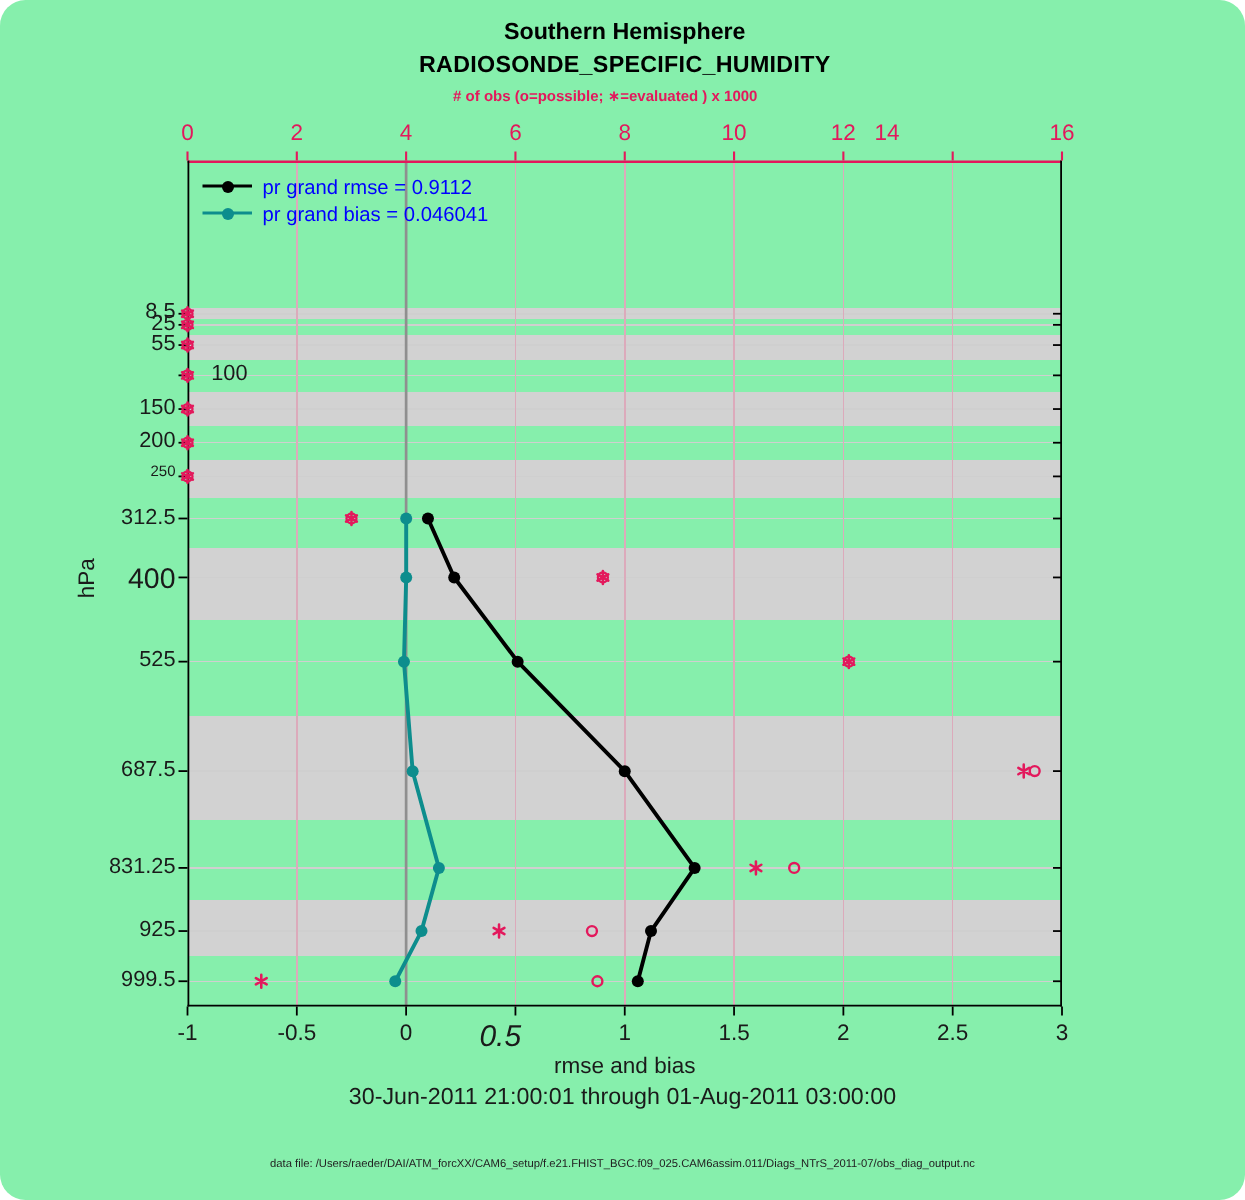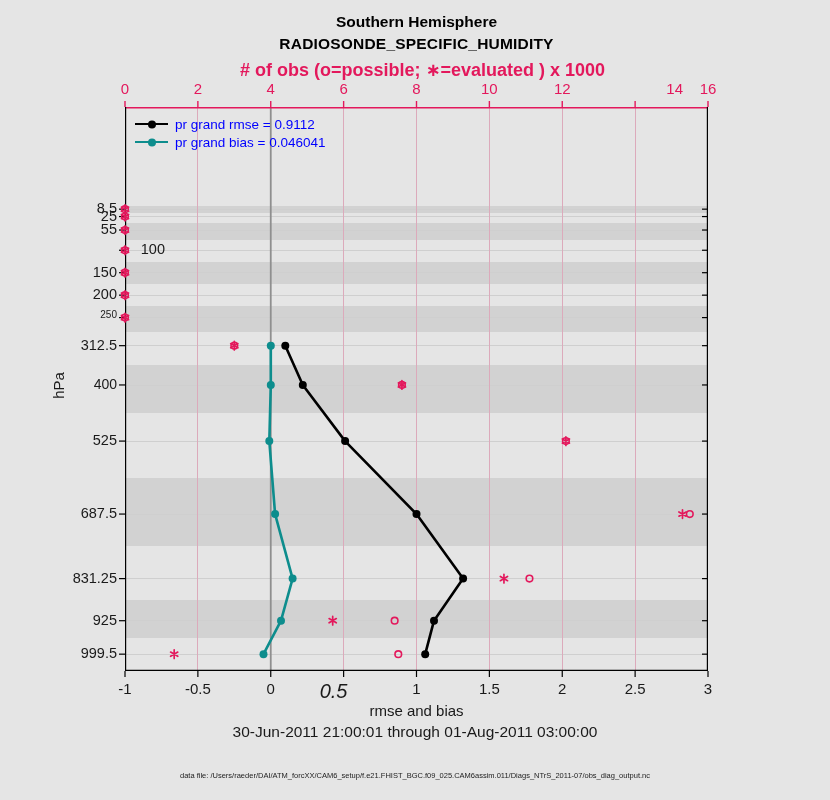--- a/index.html
+++ b/index.html
@@ -1,24 +1,24 @@
 <!DOCTYPE html>
 <html><head>
 <meta charset="utf-8">
 <style>
   * { box-sizing: border-box; margin: 0; padding: 0; }
   html,body { background:#fff; }
   body { font-family: "Liberation Sans", "DejaVu Sans", sans-serif; }
-  .fig { position:relative; width:830px; height:800px; background:#e5e5e5; overflow:hidden; }
+  .fig { position:relative; width:830px; height:800px; background:#86efac; overflow:hidden;border-radius:17px; }
   .title1, .title2 { position:absolute; left:125px; width:583px; text-align:center;
       font-weight:bold; font-size:15.5px; color:#000; }
   .title1 { top:13px; }
   .title2 { top:35px; letter-spacing:0.2px; }
-  .title3 { position:absolute; left:131px; width:583px; text-align:center; top:59px;
-      font-size:18px; font-weight:600; }
+  .title3 { position:absolute; left:112px; width:583px; text-align:center; top:59px;
+      font-size:10px; font-weight:600; }
   .plot { position:absolute; left:125px; top:107px; width:583px; height:564px; }
   .plot svg { position:absolute; left:0; top:0; overflow:visible; }
   .legend { position:absolute; left:10px; top:8px;text-align:right; }
   .legend-row { display:flex; align-items:center; height:18px; }
   .lsample { position:relative; display:inline-block; width:33px; height:0;
       border-top:2.6px solid #000; margin-right:7px; }
   .ldot { position:absolute; left:50%; top:50%; width:8px; height:8px; border-radius:50%;
       background:#000; transform:translate(-50%,-55%); }
   .ltext { font-size:13.5px; white-space:nowrap; }
   .ticklabel { position:absolute; color:#000; white-space:nowrap; }
@@ -186,38 +186,38 @@
   <div class="xlabel">rmse and bias</div>
   <div class="timespan">30-Jun-2011 21:00:01 through 01-Aug-2011 03:00:00</div>
   <div class="datafile">data file: /Users/raeder/DAI/ATM_forcXX/CAM6_setup/f.e21.FHIST_BGC.f09_025.CAM6assim.011/Diags_NTrS_2011-07/obs_diag_output.nc</div>
 <div class="ticklabel" style="left: 103px; top: 80px; width: 44px; text-align: center; color: rgb(227, 24, 92); font-size: 15px;">0</div>
     <div class="ticklabel" style="left: 175.875px; top: 80px; width: 44px; text-align: center; color: rgb(227, 24, 92); font-size: 15px;">2</div>
     <div class="ticklabel" style="left: 248.75px; top: 80px; width: 44px; text-align: center; color: rgb(227, 24, 92); font-size: 15px;">4</div>
     <div class="ticklabel" style="left: 321.625px; top: 80px; width: 44px; text-align: center; color: rgb(227, 24, 92); font-size: 15px;">6</div>
     <div class="ticklabel" style="left: 394.5px; top: 80px; width: 44px; text-align: center; color: rgb(227, 24, 92); font-size: 15px;">8</div>
     <div class="ticklabel" style="left: 467.375px; top: 80px; width: 44px; text-align: center; color: rgb(227, 24, 92); font-size: 15px;">10</div>
     <div class="ticklabel" style="left: 540.25px; top: 80px; width: 44px; text-align: center; color: rgb(227, 24, 92); font-size: 15px;">12</div>
-    <div class="ticklabel" style="left: 639px; top: 80px; width: 44px; text-align: right; color: rgb(227, 24, 92); font-size: 15px;">14</div>
+    <div class="ticklabel" style="left: 583px; top: 80px; width: 44px; text-align: left; color: rgb(227, 24, 92); font-size: 15px;">14</div>
     <div class="ticklabel" style="left: 686px; top: 80px; width: 44px; text-align: center; color: rgb(227, 24, 92); font-size: 15px;">16</div>
     <div class="ticklabel" style="left: 101px; top: 680px; width: 48px; text-align: center; font-size: 15px; color: rgb(26, 26, 26);">-1</div>
     <div class="ticklabel" style="left: 173.875px; top: 680px; width: 48px; text-align: center; font-size: 15px; color: rgb(26, 26, 26);">-0.5</div>
     <div class="ticklabel" style="left: 246.75px; top: 680px; width: 48px; text-align: center; font-size: 15px; color: rgb(26, 26, 26);">0</div>
     <div class="ticklabel" style="left: 319.625px; top: 680px; width: 48px; font-size: 20px; color: rgb(26, 26, 26); font-style: italic;">0.5</div>
     <div class="ticklabel" style="left: 392.5px; top: 680px; width: 48px; text-align: center; font-size: 15px; color: rgb(26, 26, 26);">1</div>
     <div class="ticklabel" style="left: 465.375px; top: 680px; width: 48px; text-align: center; font-size: 15px; color: rgb(26, 26, 26);">1.5</div>
     <div class="ticklabel" style="left: 538.25px; top: 680px; width: 48px; text-align: center; font-size: 15px; color: rgb(26, 26, 26);">2</div>
     <div class="ticklabel" style="left: 611.125px; top: 680px; width: 48px; text-align: center; font-size: 15px; color: rgb(26, 26, 26);">2.5</div>
     <div class="ticklabel" style="left: 684px; top: 680px; width: 48px; text-align: center; font-size: 15px; color: rgb(26, 26, 26);">3</div>
     <div class="ticklabel" style="left: 0px; width: 117px; top: 200.158px; text-align: right; font-size: 14.5px; color: rgb(26, 26, 26);">8.5</div>
     <div class="ticklabel" style="left: 0px; width: 117px; top: 207.567px; text-align: right; font-size: 14.5px; color: rgb(26, 26, 26);">25</div>
     <div class="ticklabel" style="left: 0px; width: 117px; top: 221.038px; text-align: right; font-size: 14.5px; color: rgb(26, 26, 26);">55</div>
     <div class="ticklabel" style="left: 0px; width: 117px; top: 241.245px; text-align: right; font-size: 14.5px; color: rgb(26, 26, 26); margin-left: 48px;">100</div>
     <div class="ticklabel" style="left: 0px; width: 117px; top: 263.697px; text-align: right; font-size: 14.5px; color: rgb(26, 26, 26);">150</div>
     <div class="ticklabel" style="left: 0px; width: 117px; top: 286.15px; text-align: right; font-size: 14.5px; color: rgb(26, 26, 26);">200</div>
     <div class="ticklabel" style="left: 0px; width: 117px; top: 308.602px; text-align: right; font-size: 10px; color: rgb(26, 26, 26);">250</div>
     <div class="ticklabel" style="left: 0px; width: 117px; top: 336.667px; text-align: right; font-size: 14.5px; color: rgb(26, 26, 26);">312.5</div>
-    <div class="ticklabel" style="left: 0px; width: 117px; top: 375.959px; text-align: right; font-size: 14px; color: rgb(26, 26, 26);">400</div>
+    <div class="ticklabel" style="left: 0px; width: 117px; top: 375.959px; text-align: right; font-size: 19px; color: rgb(26, 26, 26);">400</div>
     <div class="ticklabel" style="left: 0px; width: 117px; top: 432.089px; text-align: right; font-size: 14.5px; color: rgb(26, 26, 26);">525</div>
     <div class="ticklabel" style="left: 0px; width: 117px; top: 505.059px; text-align: right; font-size: 14.5px; color: rgb(26, 26, 26);">687.5</div>
     <div class="ticklabel" style="left: 0px; width: 117px; top: 569.609px; text-align: right; font-size: 14.5px; color: rgb(26, 26, 26);">831.25</div>
     <div class="ticklabel" style="left: 0px; width: 117px; top: 611.707px; text-align: right; font-size: 14.5px; color: rgb(26, 26, 26); padding-left: 30px;">925</div>
     <div class="ticklabel" style="left: 0px; width: 117px; top: 645.161px; text-align: right; font-size: 14.5px; color: rgb(26, 26, 26);">999.5</div>
   </div>
 
 </body></html>

